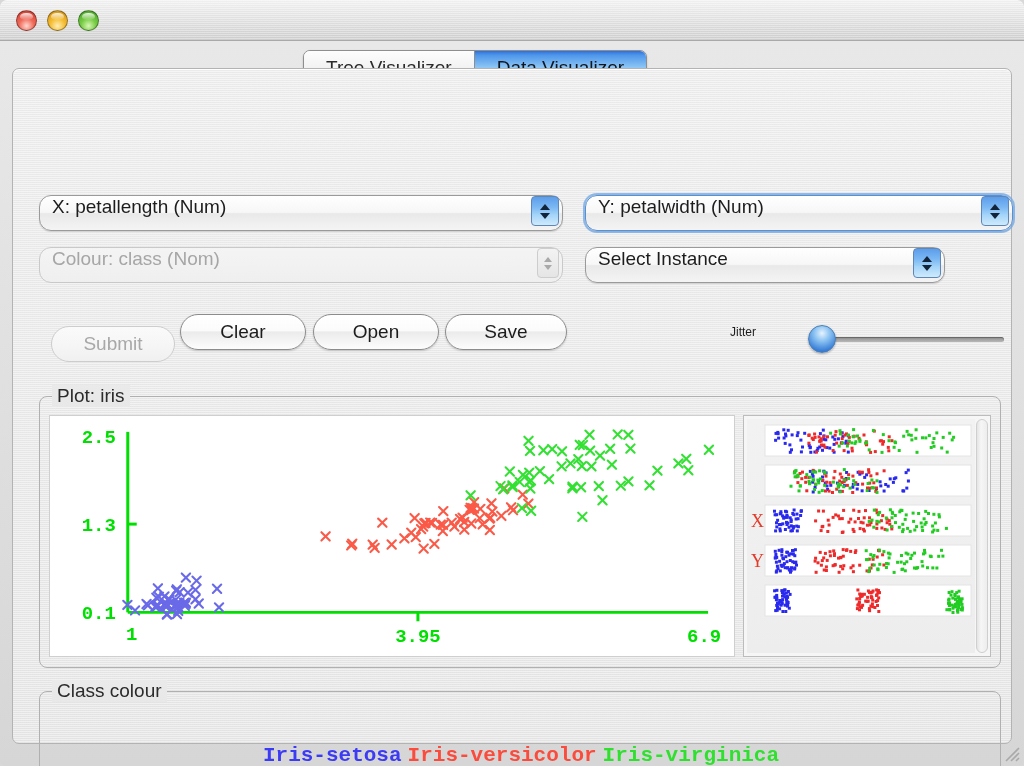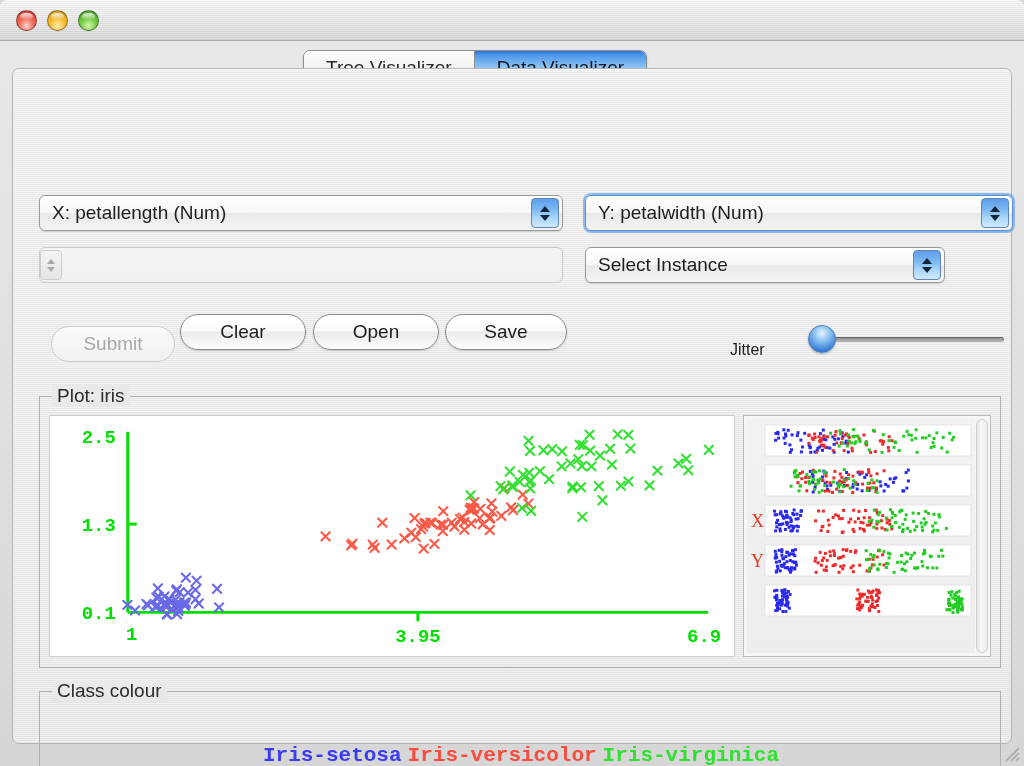--- a/index.html
+++ b/index.html
@@ -69,24 +69,24 @@
     border:1px solid #b3b3b3;border-radius:7px;
     background:
       repeating-linear-gradient(to bottom,rgba(255,255,255,0.42) 0px,rgba(255,255,255,0.42) 1px,rgba(0,0,0,0.012) 1px,rgba(0,0,0,0.012) 2px),
       linear-gradient(to bottom,#ededed 0%,#e6e6e6 100%);
     box-sizing:border-box;
     box-shadow:inset 0 1px 0 #fff;
   }
   
   .combo{
     position:absolute;height:36px;box-sizing:border-box;
-    border:1px solid #9a9a9a;border-radius:6px;
+    border:1px solid #9a9a9a;border-radius:12px;
     background:linear-gradient(to bottom,#ffffff 0%,#f7f7f7 48%,#e9e9e9 52%,#f4f4f4 100%);
     box-shadow:0 1px 1px rgba(0,0,0,0.14);
-    display:flex;align-items:center;
+    display:flex;align-items:flex-start;
   }
   .combo .label{
     flex:1;padding-left:12px;font-size:19px;color:#1d1d1d;
     white-space:nowrap;overflow:hidden;
   }
   .combo .spin{
     width:28px;height:30px;margin-right:3px;border-radius:4px;
     background:linear-gradient(to bottom,#5d9eea 0%,#79b6f3 35%,#a5d5f9 65%,#cfeafc 100%);
     border:1px solid #5e87b8;
     display:flex;flex-direction:column;align-items:center;justify-content:center;
@@ -138,40 +138,40 @@
     background:linear-gradient(to bottom,#fafafa 0%,#f6f6f6 50%,#f0f0f0 100%);
     box-shadow:none;
   }
   #bSubmit{left:38px;width:124px;margin-top:12px;}
   #bClear{left:167px;width:126px;}
   #bOpen{left:300px;width:126px;}
   #bSave{left:432px;width:122px;}
 
   
   .jitter-label{
-    position:absolute;left:717px;top:272px;font-size:16px;color:#1d1d1d;
+    position:absolute;left:717px;top:256px;font-size:12px;color:#1d1d1d;
   }
   .slider{
     position:absolute;left:795px;top:262px;width:196px;height:16px;
   }
   .slider .track{
     position:absolute;left:10px;top:6px;width:186px;height:5px;border-radius:3px;
     background:linear-gradient(to bottom,#8d8d8d,#b8b8b8);
     box-shadow:inset 0 1px 1px rgba(0,0,0,0.3);
   }
   .slider .thumb{
     position:absolute;left:0px;top:-6px;width:28px;height:28px;border-radius:50%;
     background:radial-gradient(circle at 50% 28%,#e6f3ff 0%,#8cc3f2 34%,#3b80d8 75%,#2a66b6 100%);
     border:1px solid #4b7fb5;box-sizing:border-box;
     box-shadow:0 1px 2px rgba(0,0,0,0.3);
   }
   
   .group{
     position:absolute;box-sizing:border-box;
-    border:1px solid #b0b0b0;border-radius:0;
+    border:1px solid #b0b0b0;border-radius:8px;
   }
   .group > .gtitle{
     position:absolute;left:12px;top:-12px;padding:0 5px;
     font-size:19px;color:#2b2b2b;
     background:linear-gradient(to bottom,#eaeaea,#e8e8e8);
   }
   #gPlot{left:26px;top:327px;width:962px;height:272px;}
   #gClass{left:26px;top:622px;width:962px;height:112px;}
 
   
@@ -234,20 +234,21 @@
 
     <div class="combo" id="cbx">
       <div class="label">X: petallength (Num)</div>
       <div class="spin">
           <i class="up"></i>
           <i class="dn"></i>
         </div>
     </div>
 
     <div class="combo disabled" id="cbcol">
+      <div class="label">Colour: class (Nom)</div>
       <div class="spin">
           <i class="up"></i>
           <i class="dn"></i>
         </div>
     </div>
 
     <div class="combo focused" id="cby">
       <div class="label">Y: petalwidth (Num)</div>
       <div class="spin">
           <i class="up"></i>

